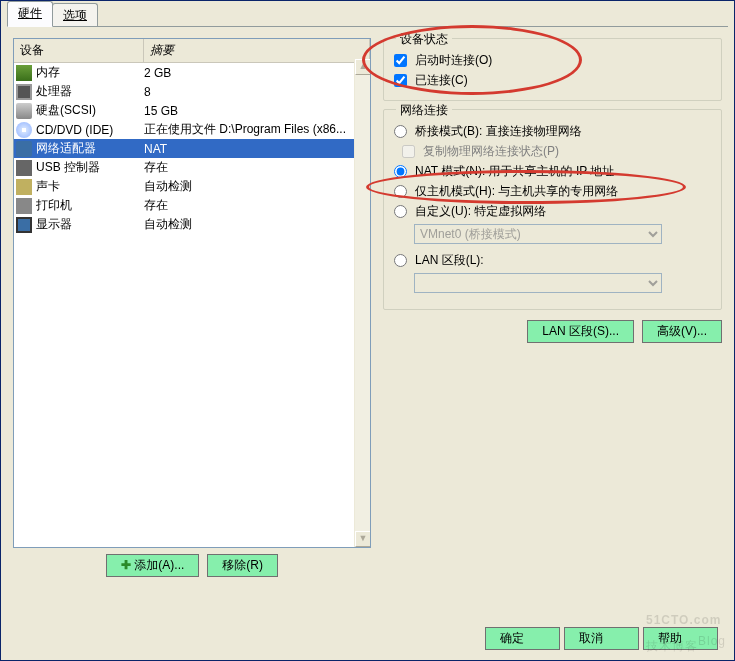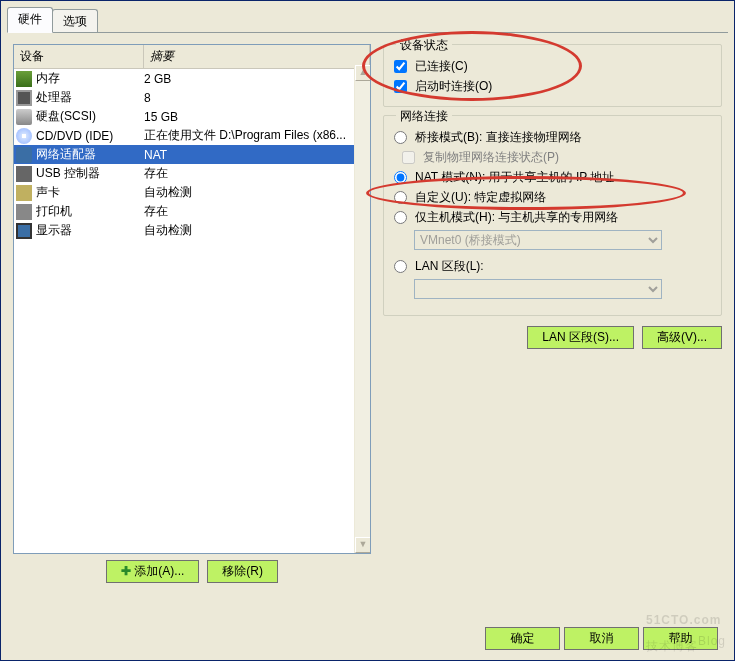--- a/index.html
+++ b/index.html
@@ -1,38 +1,38 @@
 <!DOCTYPE html>
 <html><head>
 <meta charset="utf-8">
 <style>
 * { box-sizing: border-box; font-family: "Microsoft YaHei", "SimSun", Tahoma, sans-serif; font-size: 12px; }
 body { margin: 0; background: #f0f0f0; }
 .window { width: 735px; height: 661px; background: #ece9d8; border: 1px solid #0a246a; position: relative; }
 .titlebar { background: linear-gradient(to right, #0a246a, #a6caf0); color: #fff; padding: 3px 5px; display: flex; justify-content: space-between; align-items: center; font-weight: bold; }
 .titlebar .close { width: 16px; height: 14px; background: #c0c0c0; border: 1px solid #fff; border-right-color:#404040; border-bottom-color:#404040; text-align: center; line-height: 11px; color:#000; cursor:pointer; font-size:10px;}
-.tabs { margin: 6px 6px 0 6px; display:flex; }
+.tabs { margin: 0 6px 0 6px; display:flex;text-decoration:underline; }
 .tab { padding: 3px 10px; border: 1px solid #919b9c; border-bottom: none; background:#ece9d8; margin-right:-1px; border-radius: 3px 3px 0 0; cursor:pointer; }
 .tab.active { background:#fcfcfe; border-bottom:1px solid #fcfcfe; position:relative; z-index:2; }
 .tab.inactive { background:#f4f3ee; margin-top:2px;}
 .tabline { border-top:1px solid #919b9c; margin:0 6px; position:relative; top:-1px;}
 .body { padding: 10px 12px; display:flex; gap:12px; height: 580px; }
 .left { width: 358px; display:flex; flex-direction:column; }
 .list-wrap { border: 1px solid #7f9db9; background:#fff; height: 510px; overflow:hidden; position:relative;}
 .list-header { display:flex; background:#ece9d8; border-bottom:1px solid #cac7ba;}
 .list-header div { padding:3px 6px; border-right:1px solid #cac7ba; }
 .list-header .col1 { width: 130px;}
 .list-header .col2 { flex:1;font-style:italic;}
 .row { display:flex; align-items:center; padding:1px 2px;}
 .row.selected { background:#316ac5; color:#fff;}
 .row .icon { width:16px; height:16px; margin-right:4px; display:inline-block;}
 .row .c1 { width: 128px; display:flex; align-items:center;}
 .row .c2 { flex:1; white-space:nowrap; overflow:hidden; text-overflow:ellipsis;}
 .left-btns { display:flex; justify-content:center; gap:8px; margin-top:6px;}
-.btn { padding:2px 14px; border:1px solid #707070; background:#bef264; cursor:pointer; min-width:70px; text-align:center;}
+.btn { padding:2px 14px; border:1px solid #707070; background:#86efac; cursor:pointer; min-width:70px; text-align:left;}
 .right { flex:1; display:flex; flex-direction:column; gap:8px;}
 .group { border:1px solid #d0d0bf; padding:10px 10px 8px 10px; position:relative; border-radius: 2px;}
 .group-title { position:absolute; top:-8px; left:12px; background:#ece9d8; padding:0 4px;}
 .chk, .rad { display:flex; align-items:center; margin:3px 0; gap:4px;}
 .chk input, .rad input { margin:0 4px 0 0;}
 .indent { margin-left:8px; color:#808080;}
 .dropdown { width: 248px; margin:4px 0 8px 20px; display:flex;}
 .dropdown select { width:100%; border:1px solid #7f9db9; background:#ece9d8; color:#808080; padding:1px;}
 .right-btns { display:flex; justify-content:flex-end; gap:8px; margin-top:2px;}
 .footer { position:absolute; bottom:10px; right:16px; display:flex; gap:4px;}
@@ -151,50 +151,50 @@
         </div>
         <div class="btn">移除(R)</div>
       </div>
     </div>
 
     <div class="right">
       <div class="group" style="position:relative;">
         <span class="group-title">设备状态</span>
         <label class="chk">
           <input type="checkbox" checked="" style="">
-            <span>已连接(C)</span>
+            <span>启动时连接(O)</span>
         </label>
         <label class="chk">
           <input type="checkbox" checked="" style="">
-            <span>启动时连接(O)</span>
+            <span>已连接(C)</span>
         </label>
         <div class="oval" style="top:-14px; left:-22px; width:220px; height:70px;"></div>
       </div>
 
       <div class="group" style="position:relative;">
         <span class="group-title">网络连接</span>
         <label class="rad">
           <input type="radio" name="nc" style="">
             <span>桥接模式(B): 直接连接物理网络</span>
         </label>
         <label class="chk indent">
           <input type="checkbox" disabled="" style="">
             <span>复制物理网络连接状态(P)</span>
         </label>
         <label class="rad" style="position:relative;">
           <input type="radio" name="nc" checked="" style="">
             <span>NAT 模式(N): 用于共享主机的 IP 地址</span>
         </label>
         <label class="rad">
           <input type="radio" name="nc" style="">
+            <span>仅主机模式(H): 与主机共享的专用网络</span>
+        </label>
+        <label class="rad">
+          <input type="radio" name="nc" style="">
             <span>自定义(U): 特定虚拟网络</span>
-        </label>
-        <label class="rad">
-          <input type="radio" name="nc" style="">
-            <span>仅主机模式(H): 与主机共享的专用网络</span>
         </label>
         <div class="dropdown">
           <select disabled="">
             <option>VMnet0 (桥接模式)</option>
           </select>
         </div>
         <label class="rad">
           <input type="radio" name="nc" style="">
             <span>LAN 区段(L):</span>
         </label>

